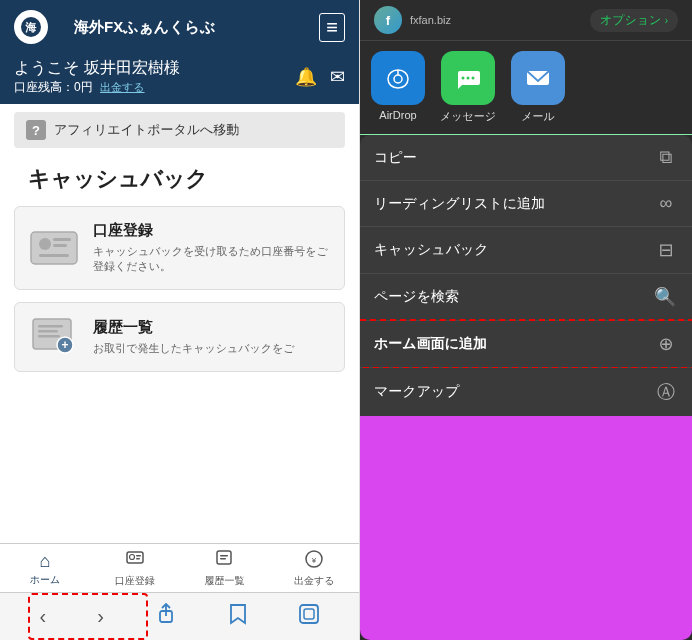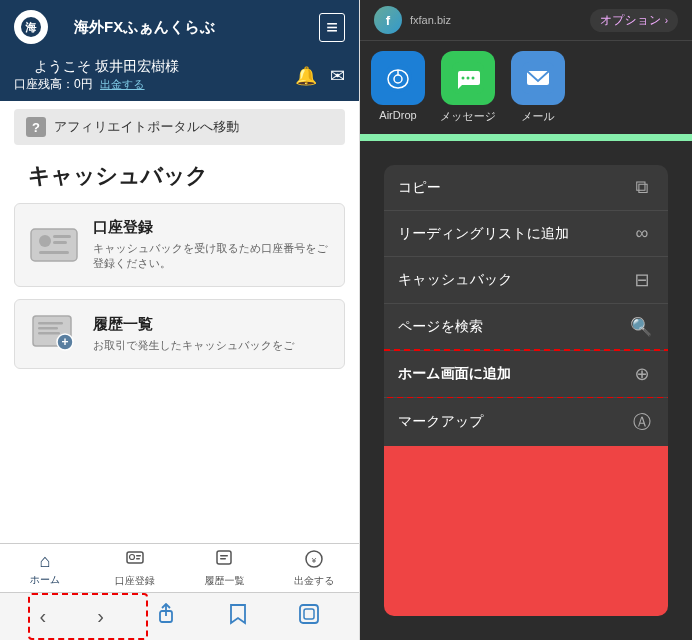--- a/index.html
+++ b/index.html
@@ -68,21 +68,21 @@
       background: #1a3a5c;
       padding: 4px 14px 8px;
       display: flex;
       align-items: center;
       justify-content: space-between;
     }
     .user-greeting {
       color: #fff;
       font-size: 12px;
     }
-    .user-greeting span { font-size: 14px; margin-left: 20px; }
+    .user-greeting span { font-size: 16px; }
     .balance-row {
       color: #fff;
       font-size: 12px;
     }
     .withdraw-link {
       color: #7ec8e3;
       font-size: 11px;
       margin-left: 4px;
       text-decoration: underline;
     }
@@ -252,36 +252,36 @@
       font-weight: bold;
       overflow: hidden;
     }
     .site-url {
       color: #bbb;
       font-size: 11px;
     }
     .options-btn {
       margin-left: auto;
       background: #3a3a3a;
-      color: #f0abfc;
+      color: #22c55e;
       border-radius: 12px;
       padding: 3px 10px;
       font-size: 12px;
       cursor: pointer;
     }
     .options-chevron { font-size: 10px; }
 
     
     .share-icons-row {
       background: #2c2c2c;
       padding: 10px 8px;
       display: flex;
       gap: 10px;
       overflow-x: auto;
-      border-bottom: 7px solid #86efac;
+      border-bottom: 1px solid #86efac;
     }
     .share-app {
       display: flex;
       flex-direction: column;
       align-items: center;
       gap: 4px;
       min-width: 60px;
     }
     .share-app-icon {
       width: 54px;
@@ -299,23 +299,23 @@
     }
     .airdrop-icon { background: #1c7fd6; color: #fff; }
     .messages-icon { background: #34c759; color: #fff; }
     .mail-icon { background: #4a90d9; color: #fff; }
     .chrome-icon { background: #fff; color: #333; }
 
     
     .menu-list {
       flex: 1;
       overflow-y: auto;
-      background: #ef4444;
+      background: #d946ef;
       border-radius: 10px;
-      margin: 24px;
+      margin: 0;
     }
     .menu-item {
       display: flex;
       align-items: center;
       justify-content: space-between;
       padding: 12px 14px;
       border-bottom: 1px solid #4a4a4a;
       cursor: pointer;
       background: #3a3a3a;
       position: relative;

